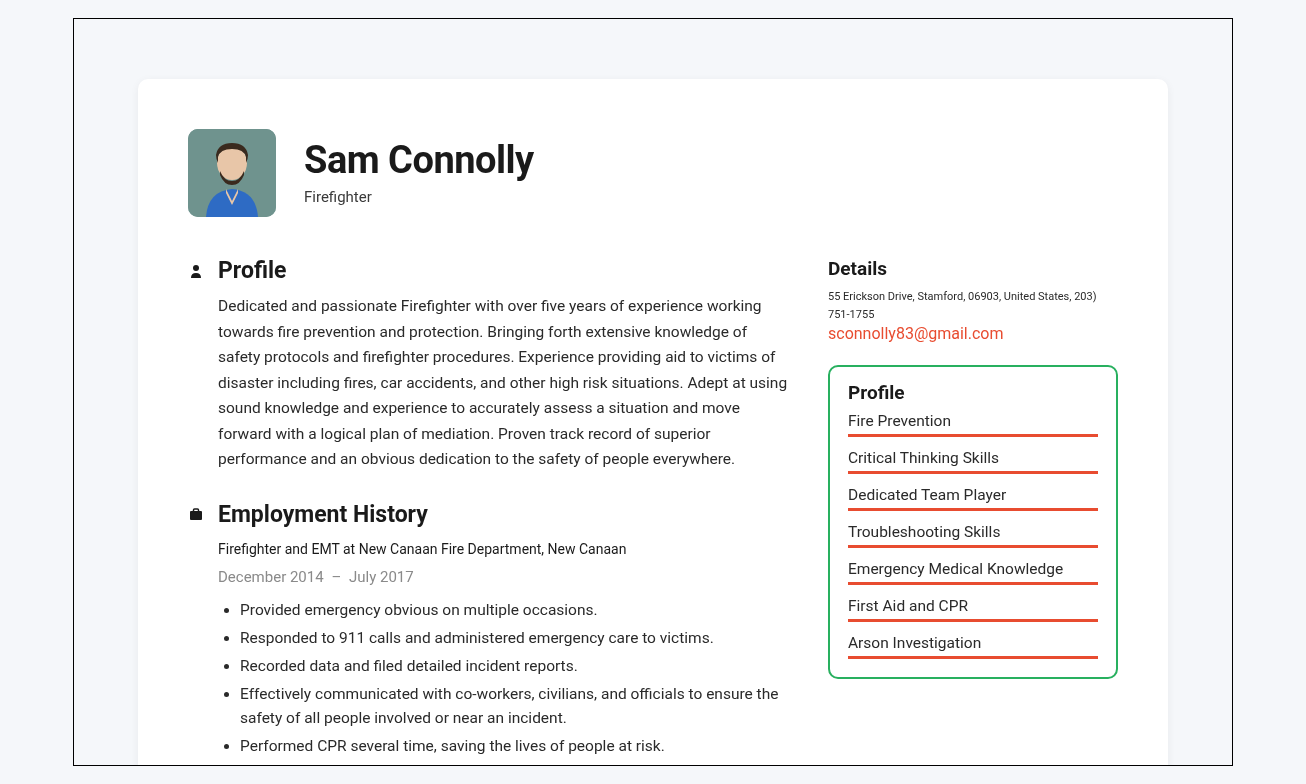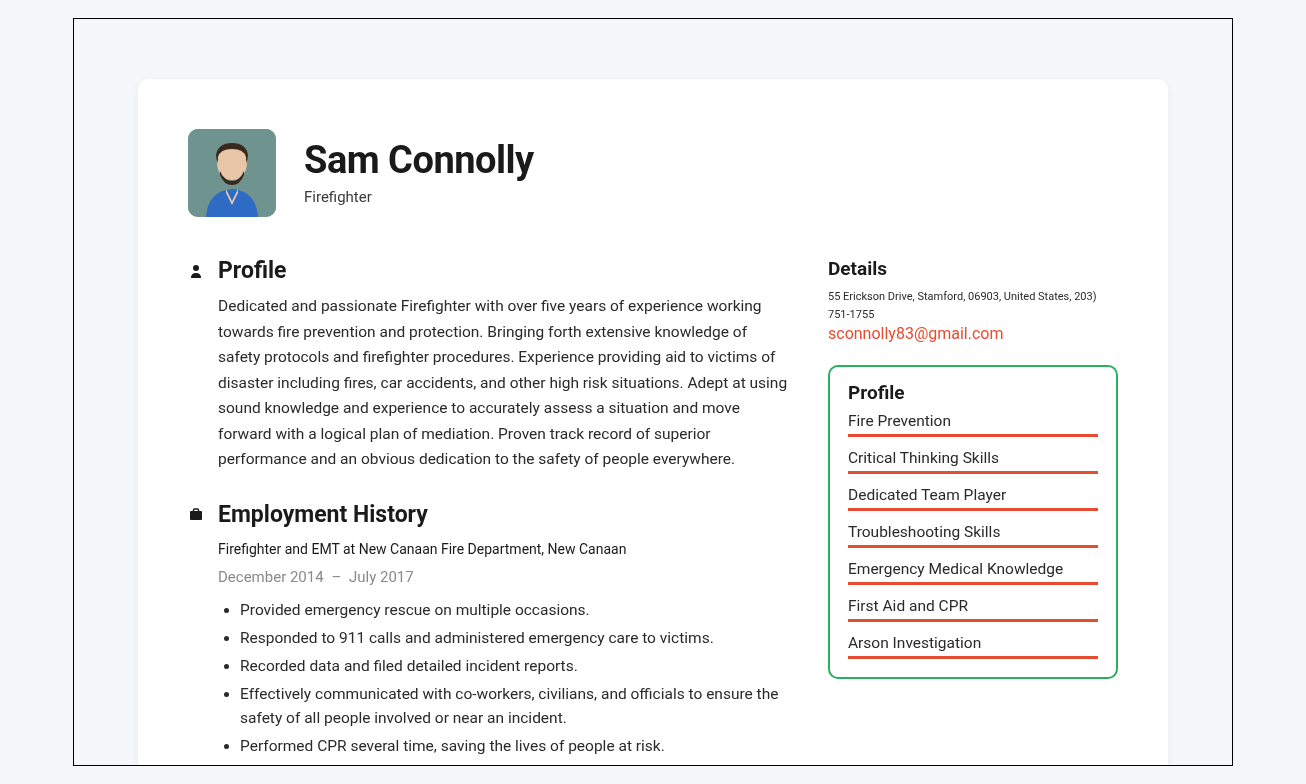--- a/index.html
+++ b/index.html
@@ -208,21 +208,21 @@
             <div class="section-title">Employment History</div>
           </div>
           <div class="section-body">
             <div class="job-title-line">Firefighter and EMT at New Canaan Fire Department, New Canaan</div>
             <div class="date-range">
               <span>December 2014</span>
               <span class="date-sep">–</span>
               <span>July 2017</span>
             </div>
             <ul class="bullets">
-              <li>Provided emergency rescue on multiple occasions.</li>
+              <li>Provided emergency obvious on multiple occasions.</li>
               <li>Responded to 911 calls and administered emergency care to victims.</li>
               <li>Recorded data and filed detailed incident reports.</li>
               <li>Effectively communicated with co-workers, civilians, and officials to ensure the safety of all people involved or near an incident.</li>
               <li>Performed CPR several time, saving the lives of people at risk.</li>
 
             </ul>
           </div>
         </div>
 
       </div>

